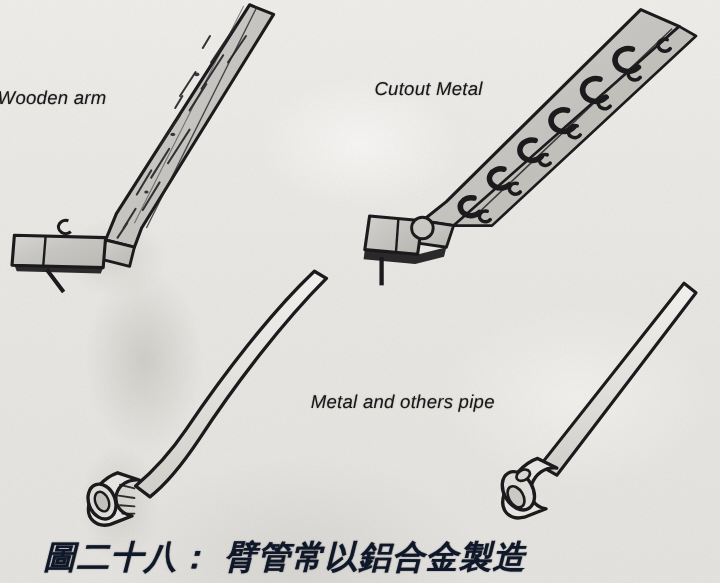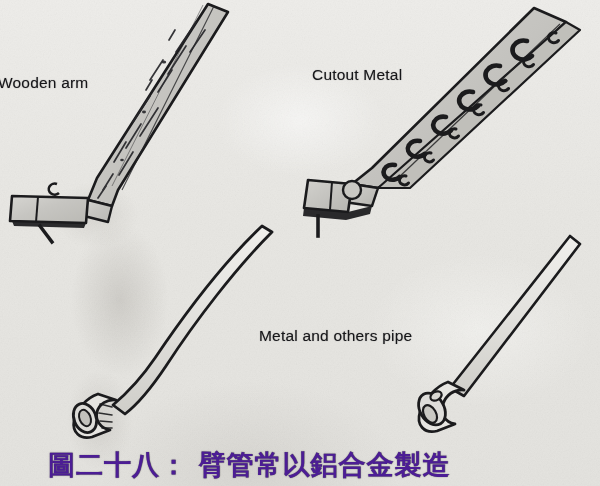--- a/index.html
+++ b/index.html
@@ -8,20 +8,21 @@
     padding: 0;
     background: #ffffff;
   }
   #page {
     position: relative;
     width: 600px;
     height: 486px;
     overflow: hidden;
     background: #e9e8e5;
     font-family: "Liberation Sans", sans-serif;
+    font-style: italic;
   }
   
   #paper-grain {
     position: absolute;
     inset: 0;
     background:
       radial-gradient(ellipse 70px 110px at 120px 300px, rgba(175,172,166,0.42), rgba(175,172,166,0) 70%),
       radial-gradient(ellipse 46px 70px at 100px 420px, rgba(178,175,169,0.35), rgba(178,175,169,0) 72%),
       radial-gradient(ellipse 60px 46px at 96px 215px, rgba(180,177,171,0.30), rgba(180,177,171,0) 72%),
       radial-gradient(ellipse 120px 80px at 300px 120px, rgba(255,255,255,0.55), rgba(255,255,255,0) 70%),
@@ -48,27 +49,27 @@
     letter-spacing: 0.2px;
     white-space: nowrap;
     text-shadow: 0 0 1.1px rgba(40,40,40,0.45);
   }
   #label-wooden-arm { left: -2px; top: 74px; }
   #label-cutout-metal { left: 312px; top: 66px; }
   #label-metal-pipe { left: 259px; top: 327px; }
 
   #caption {
     position: absolute;
-    left: 48px;
+    left: 36px;
     top: 449px;
     font-family: "DejaVu Sans", "Liberation Sans", sans-serif;
     font-weight: 700;
     font-size: 27px;
     line-height: 32px;
-    color: #4c1d95;
+    color: #0f172a;
     letter-spacing: 1px;
     white-space: nowrap;
     text-shadow: 0 0 1.2px rgba(25,25,25,0.6), 0.5px 0 0 rgba(25,25,25,0.35);
   }
   #watermark {
     position: absolute;
     left: 408px;
     top: 453px;
     font-family: "DejaVu Sans", "Liberation Sans", sans-serif;
     font-size: 17px;

